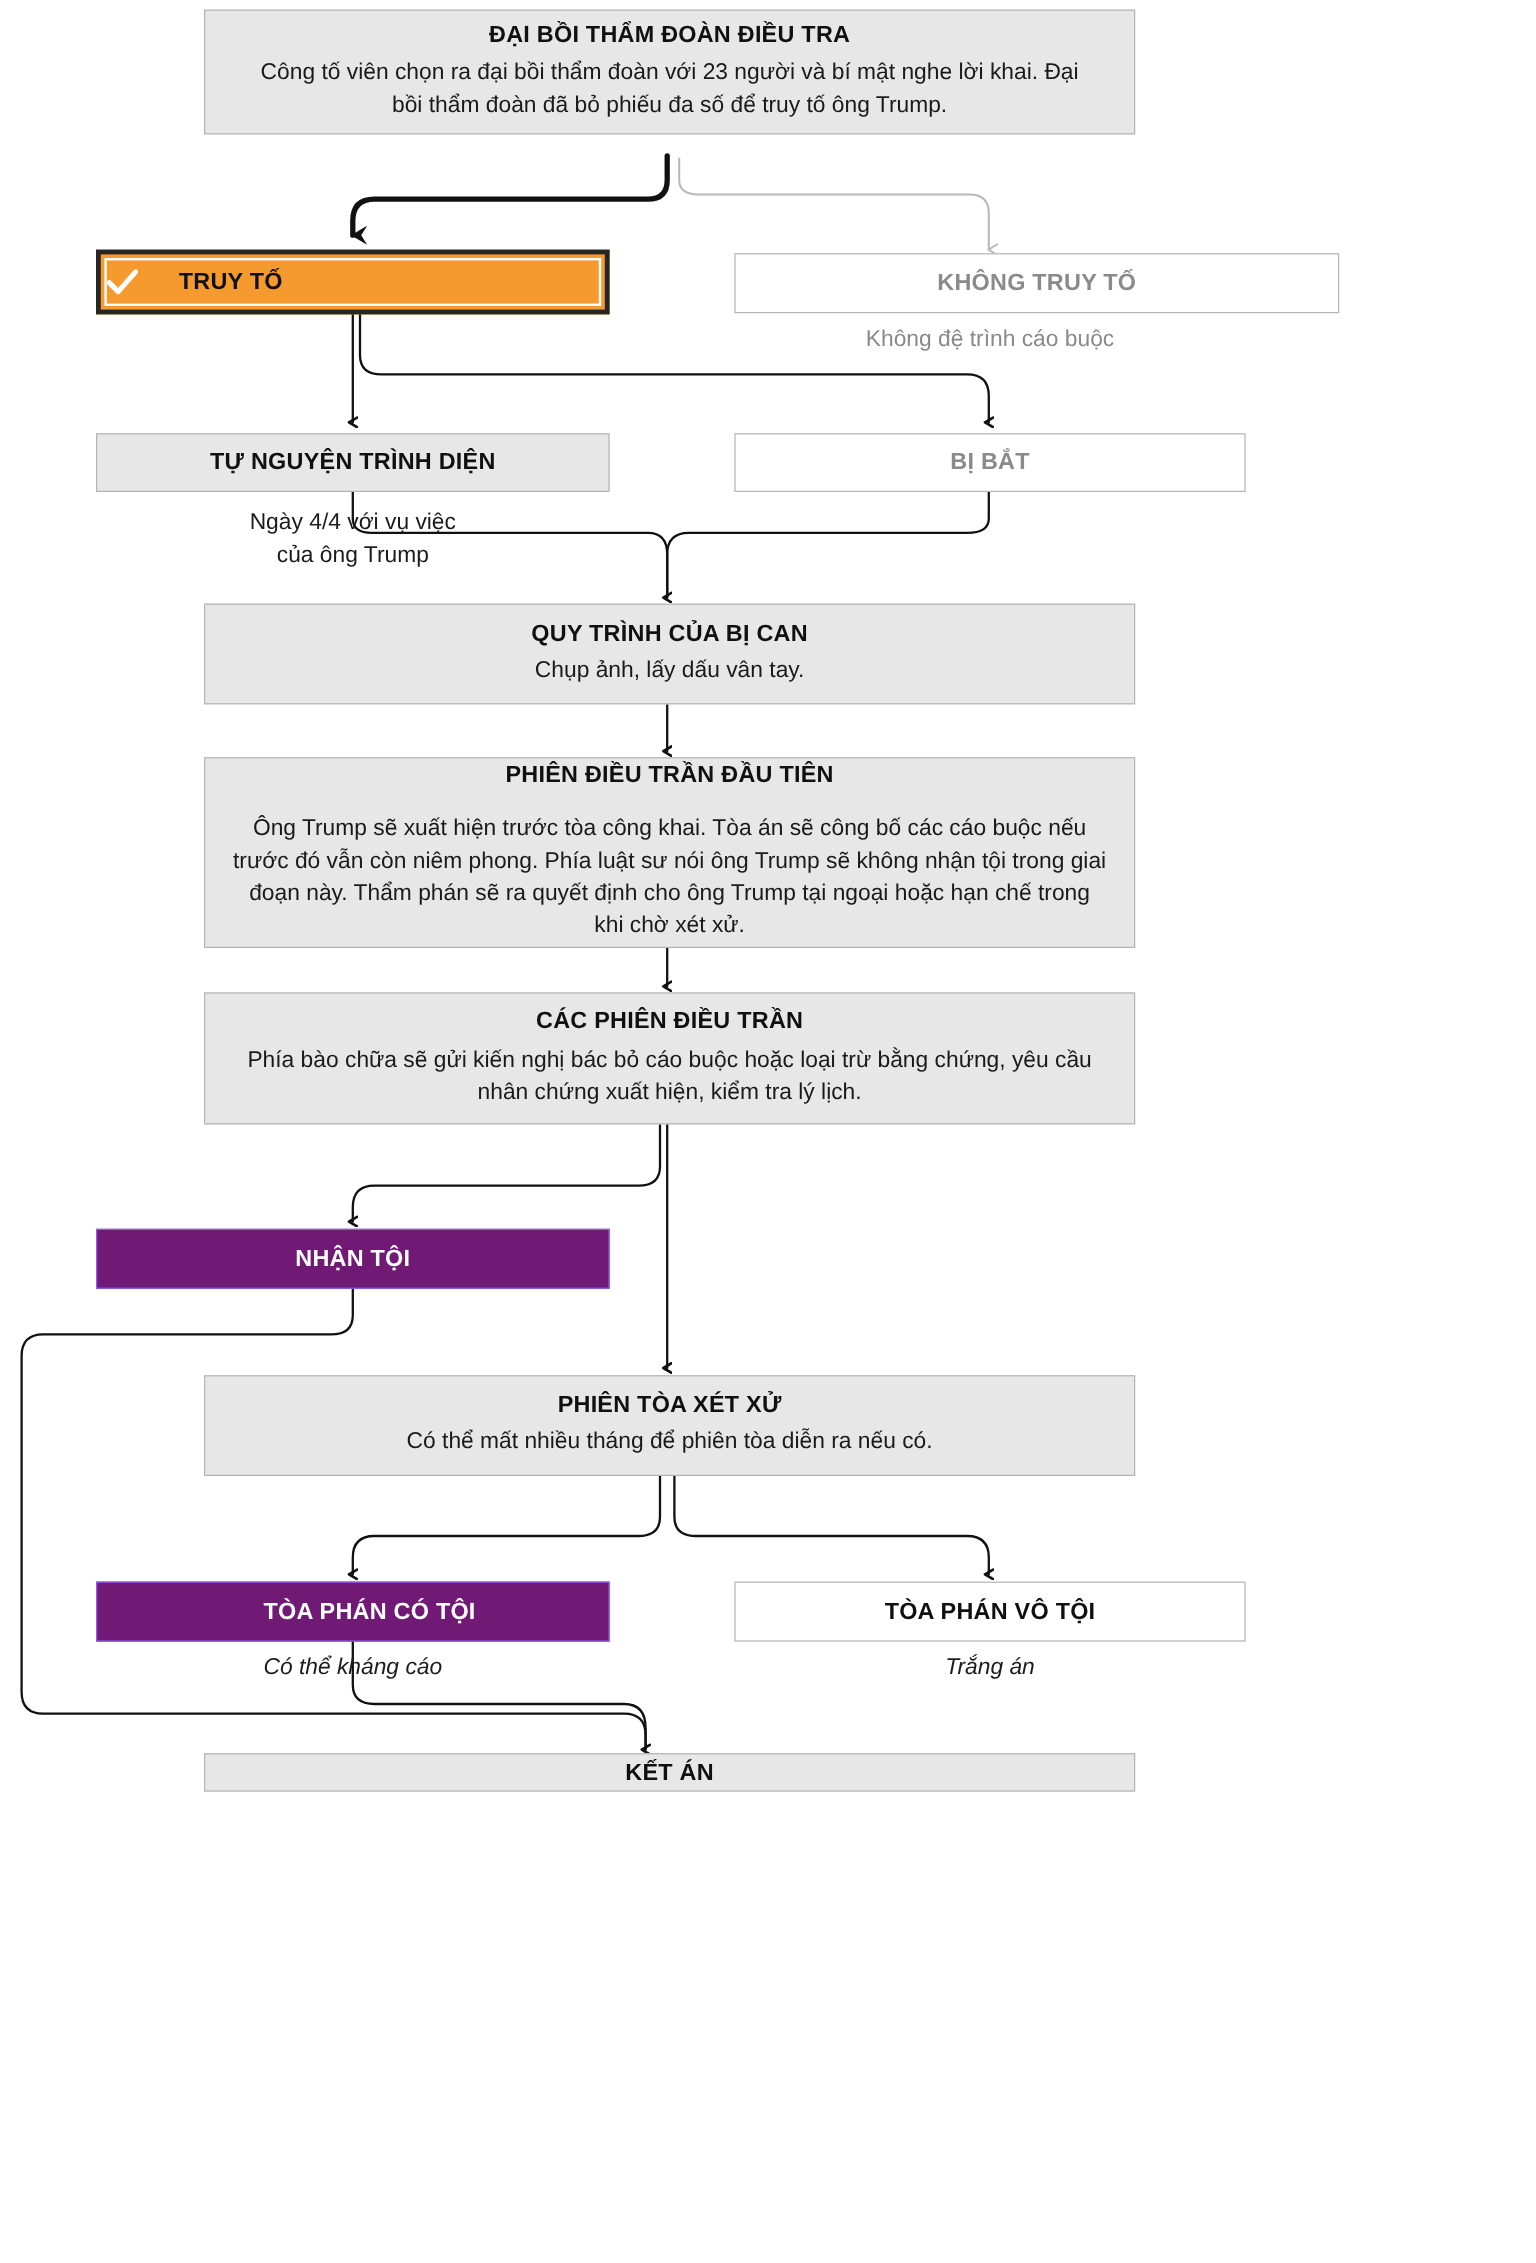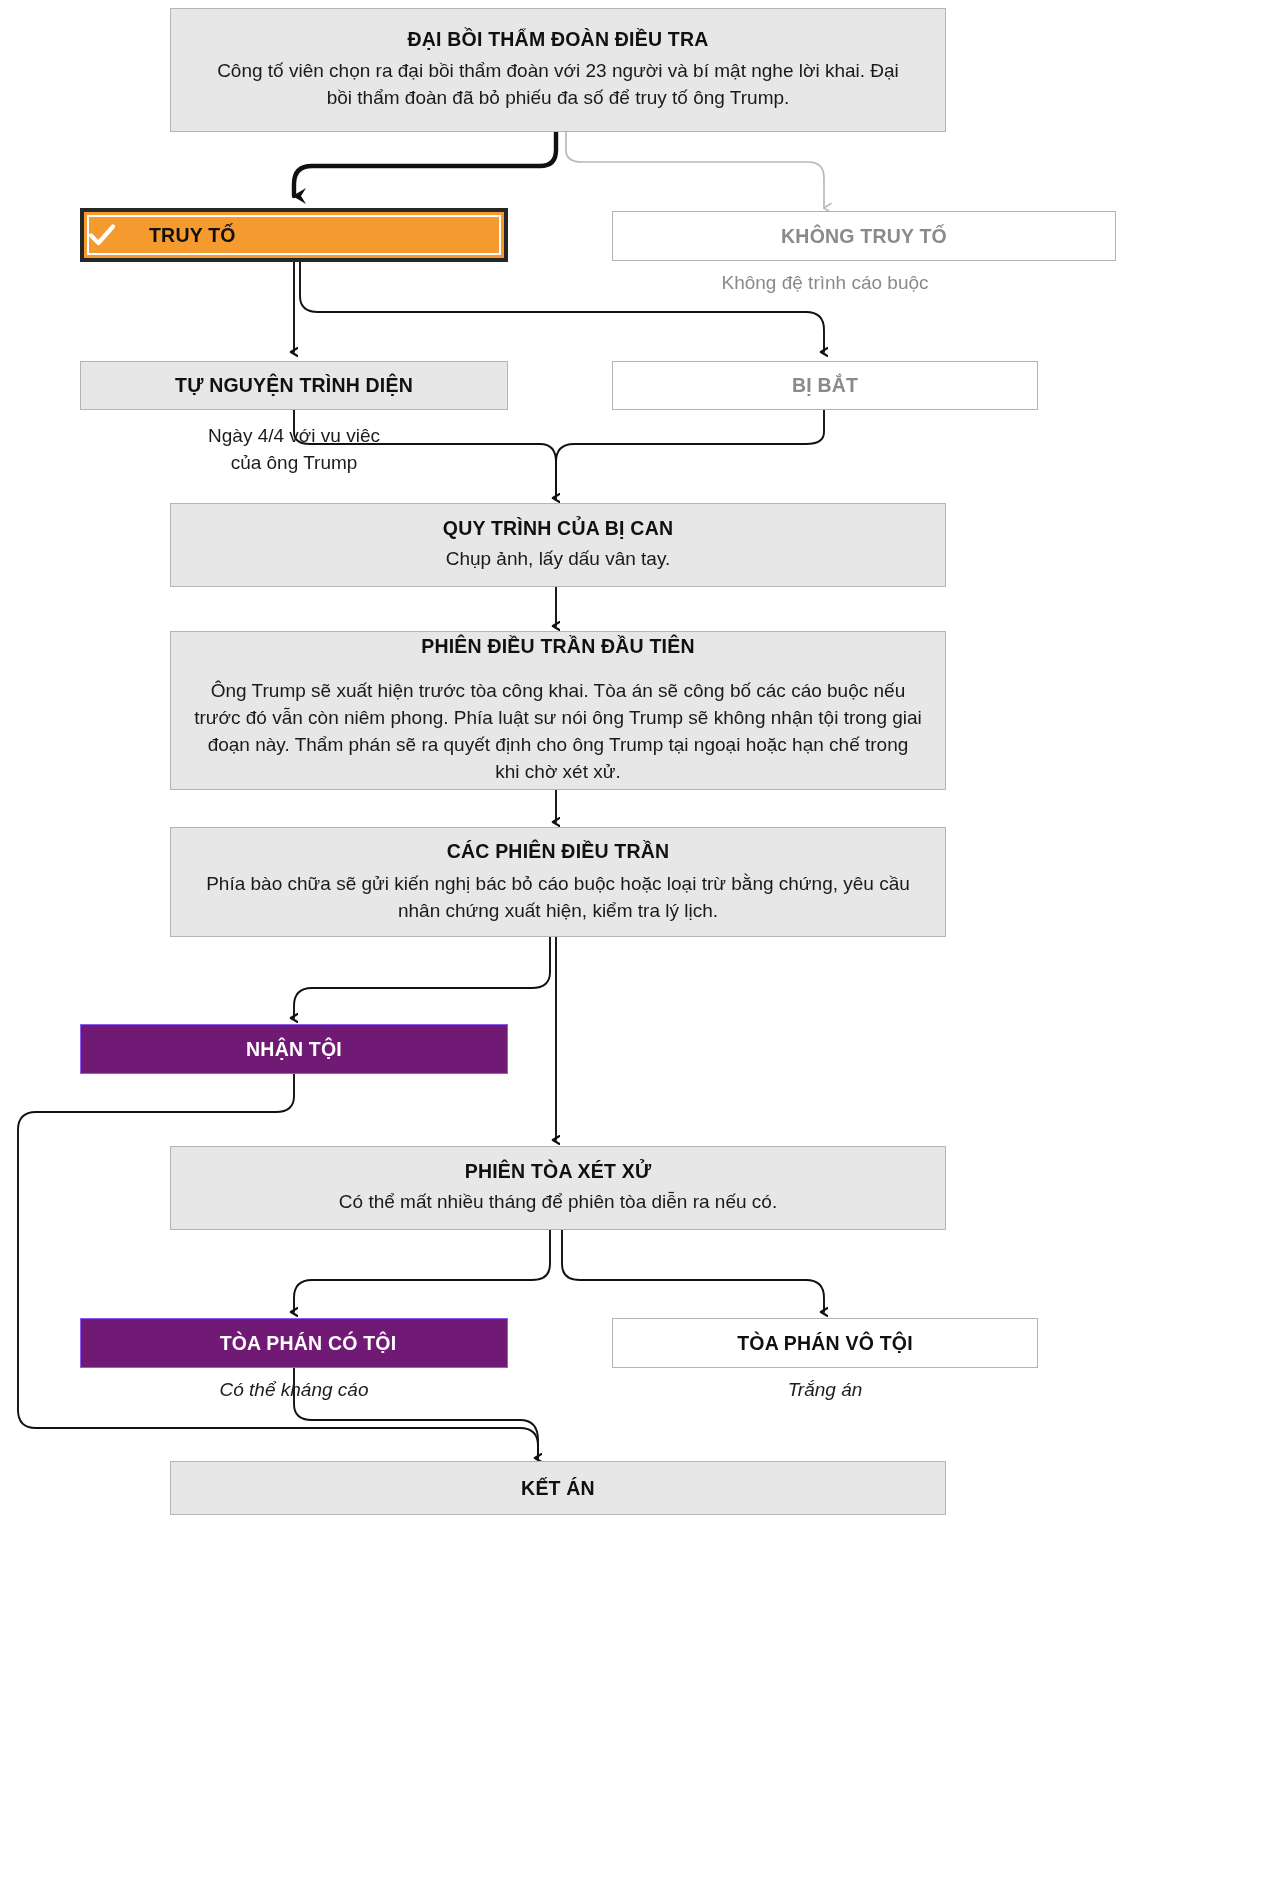--- a/index.html
+++ b/index.html
@@ -131,21 +131,21 @@
     <path d="M294,1074 L294,1096 Q294,1112 276,1112 L36,1112 Q18,1112 18,1130 L18,1410
              Q18,1428 36,1428 L520,1428 Q538,1428 538,1446 L538,1458" fill="none" stroke="#111111" stroke-width="1.9" stroke-linecap="round" stroke-linejoin="round"></path>
 
     <path d="M550,1230 L550,1264 Q550,1280 532,1280 L312,1280 Q294,1280 294,1298 L294,1312" fill="none" stroke="#111111" stroke-width="1.9" stroke-linecap="round" stroke-linejoin="round" marker-end="url(#ah)"></path>
 
     <path d="M562,1230 L562,1264 Q562,1280 580,1280 L806,1280 Q824,1280 824,1298 L824,1312" fill="none" stroke="#111111" stroke-width="1.9" stroke-linecap="round" stroke-linejoin="round" marker-end="url(#ah)"></path>
 
     <path d="M294,1368 L294,1404 Q294,1420 312,1420 L520,1420 Q538,1420 538,1440 L538,1458" fill="none" stroke="#111111" stroke-width="1.9" stroke-linecap="round" stroke-linejoin="round" marker-end="url(#ah)"></path>
   </svg>
 
-  <div class="node grey" style="left:170px;top:8px;width:776px;height:124px;padding:10px 24px;">
+  <div class="node grey" style="left:170px;top:8px;width:776px;height:104px;padding:10px 24px;">
     <div class="ttl">ĐẠI BỒI THẨM ĐOÀN ĐIỀU TRA</div>
     <div class="sub" style="margin-top:7px;max-width:700px;">Công tố viên chọn ra đại bồi thẩm đoàn với 23 người và bí mật nghe lời khai. Đại bồi thẩm đoàn đã bỏ phiếu đa số để truy tố ông Trump.</div>
   </div>
 
   <div class="node hl" style="left:80px;top:208px;width:428px;height:54px;">
     <div class="inner">
       <svg class="check" viewBox="0 0 26 22">
         <path d="M2,11.5 L9.5,19 L24,2.5" fill="none" stroke="#ffffff" stroke-width="4.2" stroke-linecap="round" stroke-linejoin="round"></path>
       </svg>
       <div class="ttl">TRUY TỐ</div>
@@ -196,17 +196,17 @@
   <div class="node dark" style="left:80px;top:1318px;width:428px;height:50px;padding-left:28px;">
     <div class="ttl">TÒA PHÁN CÓ TỘI</div>
   </div>
   <div class="cap ital" style="left:80px;top:1377px;width:428px;">Có thể kháng cáo</div>
 
   <div class="node ghost" style="left:612px;top:1318px;width:426px;height:50px;">
     <div class="ttl" style="color:#101010;">TÒA PHÁN VÔ TỘI</div>
   </div>
   <div class="cap ital" style="left:612px;top:1377px;width:426px;">Trắng án</div>
 
-  <div class="node grey" style="left:170px;top:1461px;width:776px;height:54px;">
+  <div class="node grey" style="left:170px;top:1461px;width:776px;height:32px;">
     <div class="ttl">KẾT ÁN</div>
   </div>
 
 </div>
 
 </body></html>

